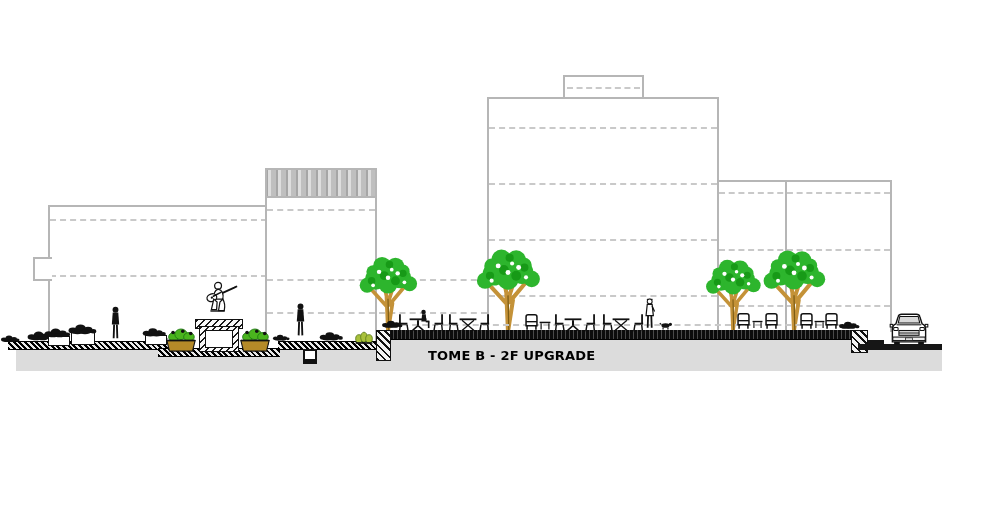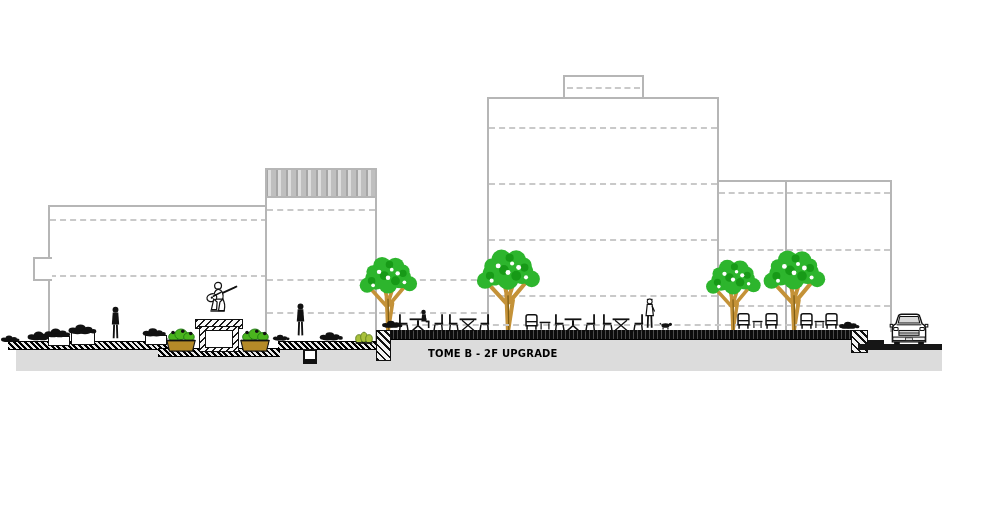--- a/index.html
+++ b/index.html
@@ -16,21 +16,21 @@
   .band{position:absolute;background:repeating-linear-gradient(90deg,#0c0c0c 0 3px,#4a4a4a 3px 4px);border-bottom:1px solid #000;}
   .hblock{position:absolute;background:repeating-linear-gradient(45deg,#111 0 2px,#f2f2f2 2px 5px);border:1.5px solid #111;}
   .grey{position:absolute;background:var(--ground-fill);}
   .road{position:absolute;background:#161616;}
   .whitebox{position:absolute;background:#fff;border:1.5px solid #111;}
   .pit{position:absolute;background:#fff;border:2.5px solid #111;border-bottom:5px solid #111;}
   
   .ped{position:absolute;background:repeating-linear-gradient(135deg,#1a1a1a 0 1.5px,#fafafa 1.5px 5px);border:1.5px solid #111;}
   .pedwin{position:absolute;background:#fff;border:1px solid #111;}
   
-  .lbl{position:absolute;font-size:10px;font-weight:bold;color:#000;letter-spacing:0.2px;white-space:nowrap;font-family:"DejaVu Sans",sans-serif;}
+  .lbl{position:absolute;font-size:13px;font-weight:bold;color:#000;letter-spacing:0.2px;white-space:nowrap;font-family:"DejaVu Sans",sans-serif;}
   
   .t-trunk{stroke:var(--trunk-tan);stroke-width:5;fill:none;stroke-linecap:round;}
   .t-dark{stroke:#7c5c14;stroke-width:1.5;fill:none;}
   .t-can{fill:var(--tree-green);}
   .t-cand{fill:var(--tree-green-dark);}
   .t-gap{fill:#fff;}
   .blk{fill:#111;}
   .lineblk{stroke:#111;fill:none;}
   .wht{fill:#fff;stroke:#111;}
   .p-plant{fill:var(--plant-green);stroke:#1c7a10;stroke-width:1;}

